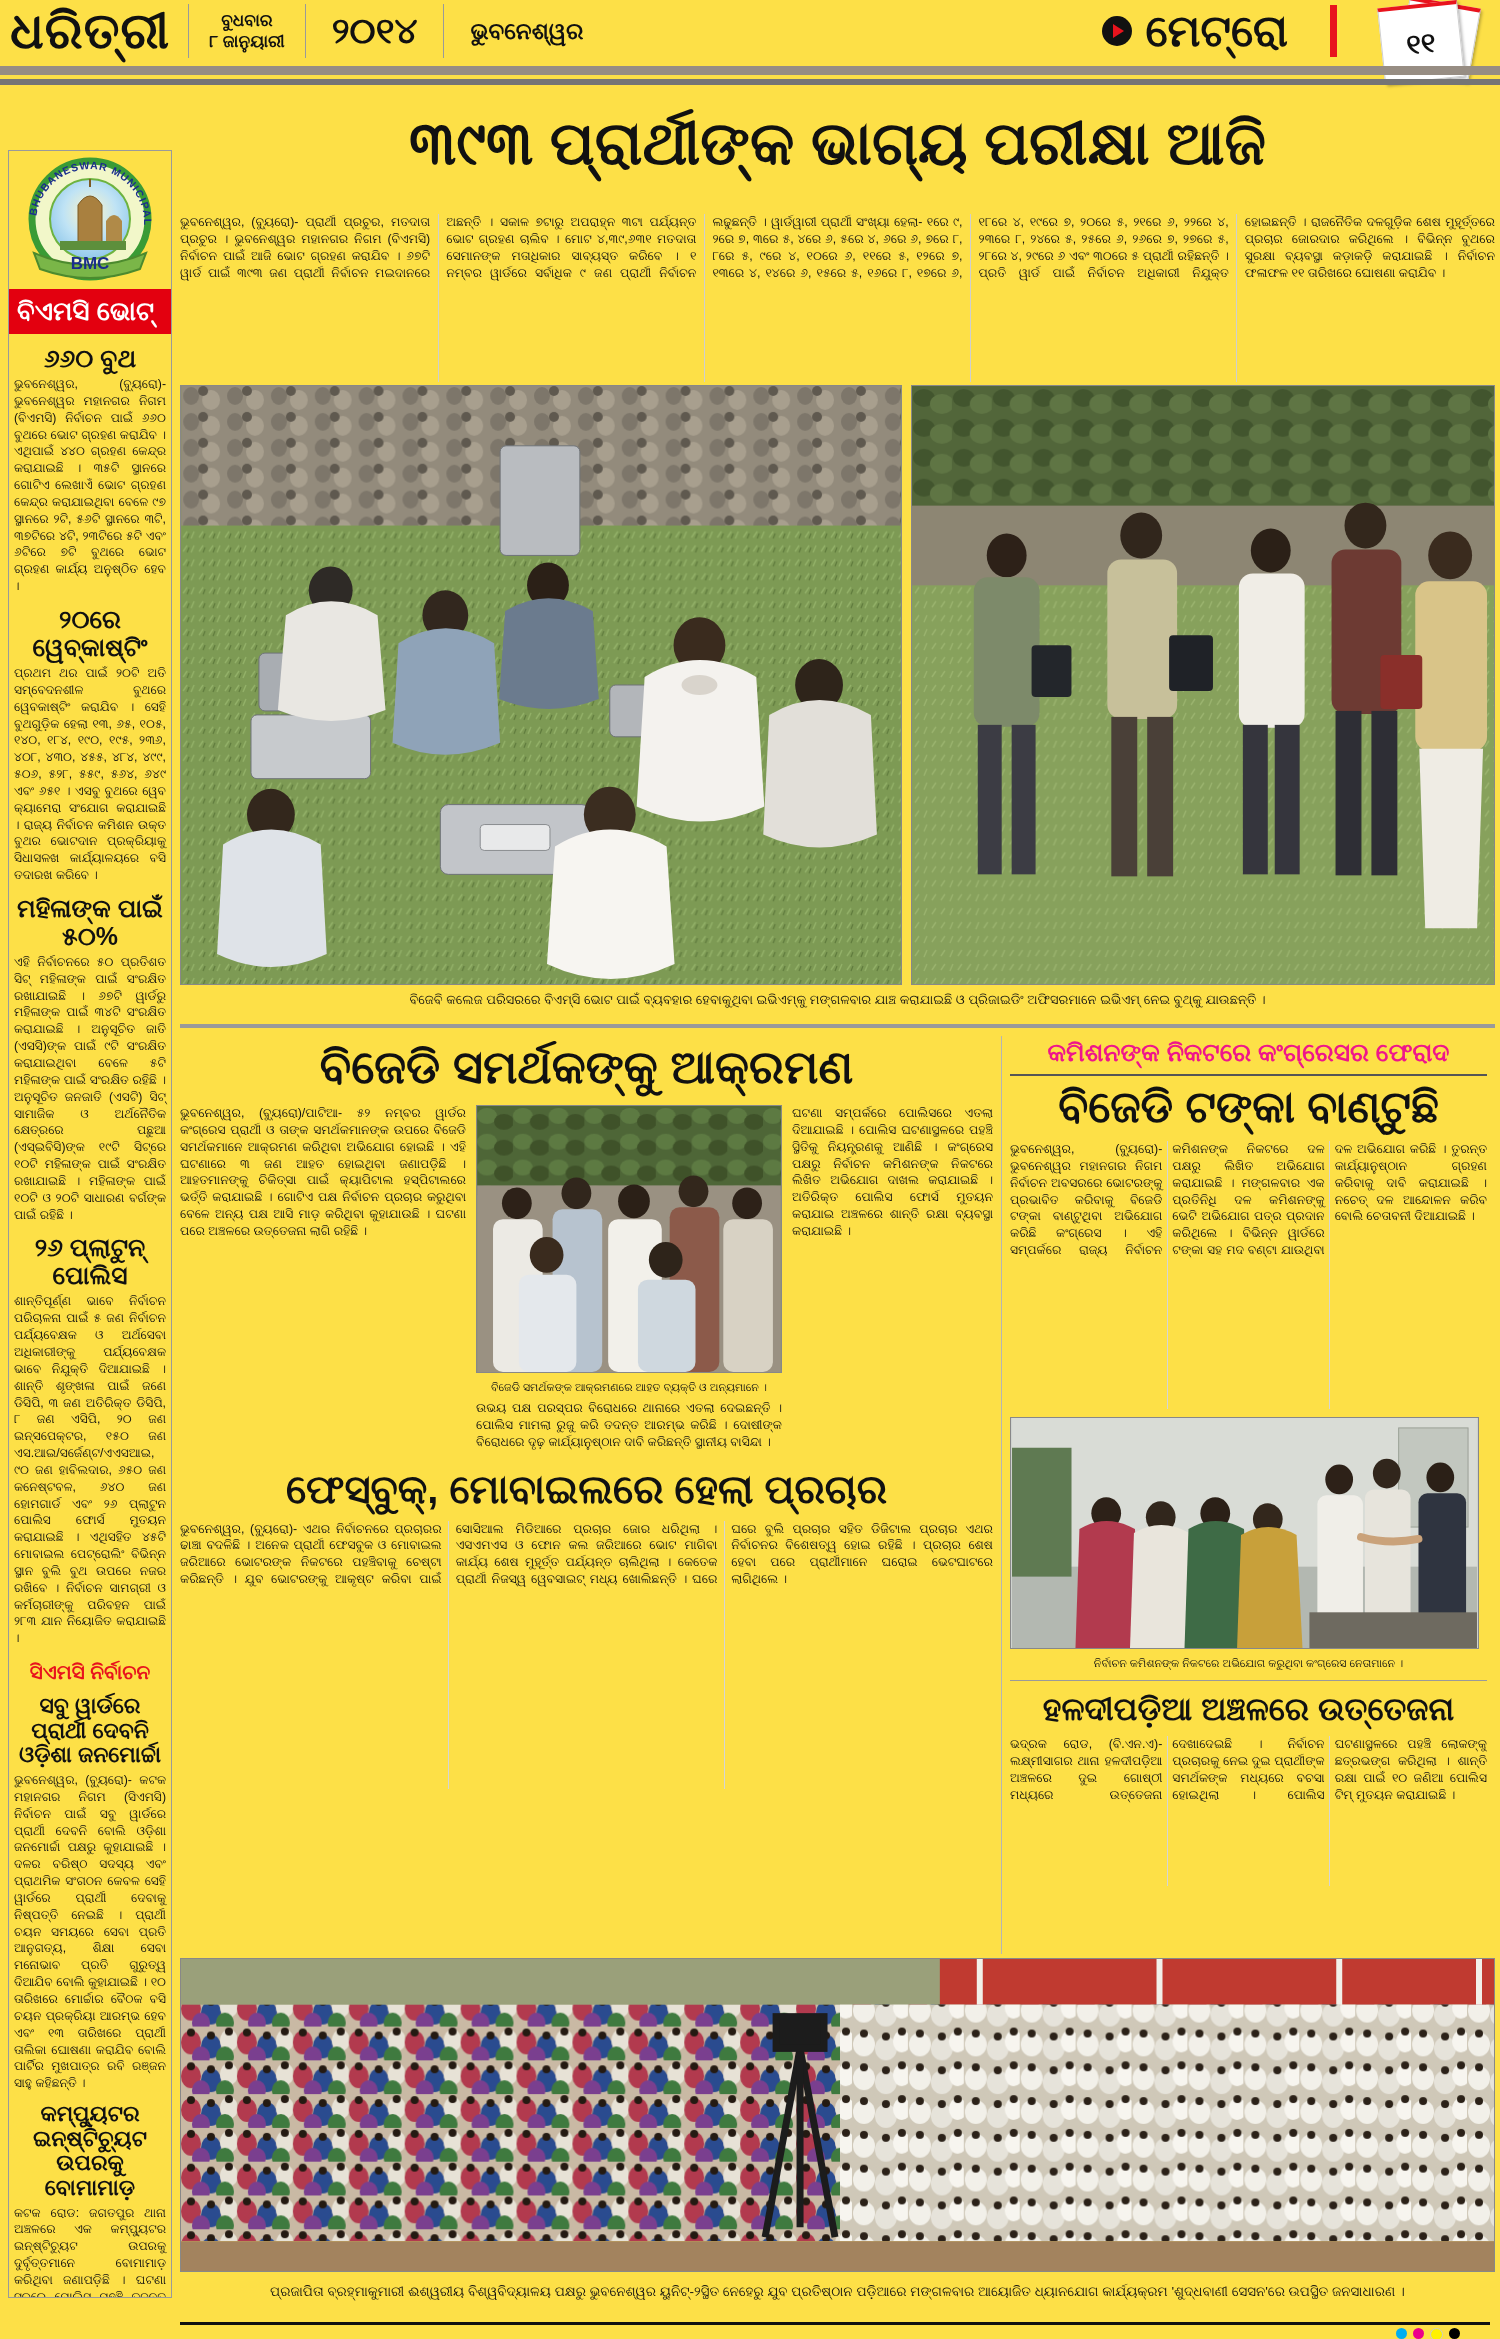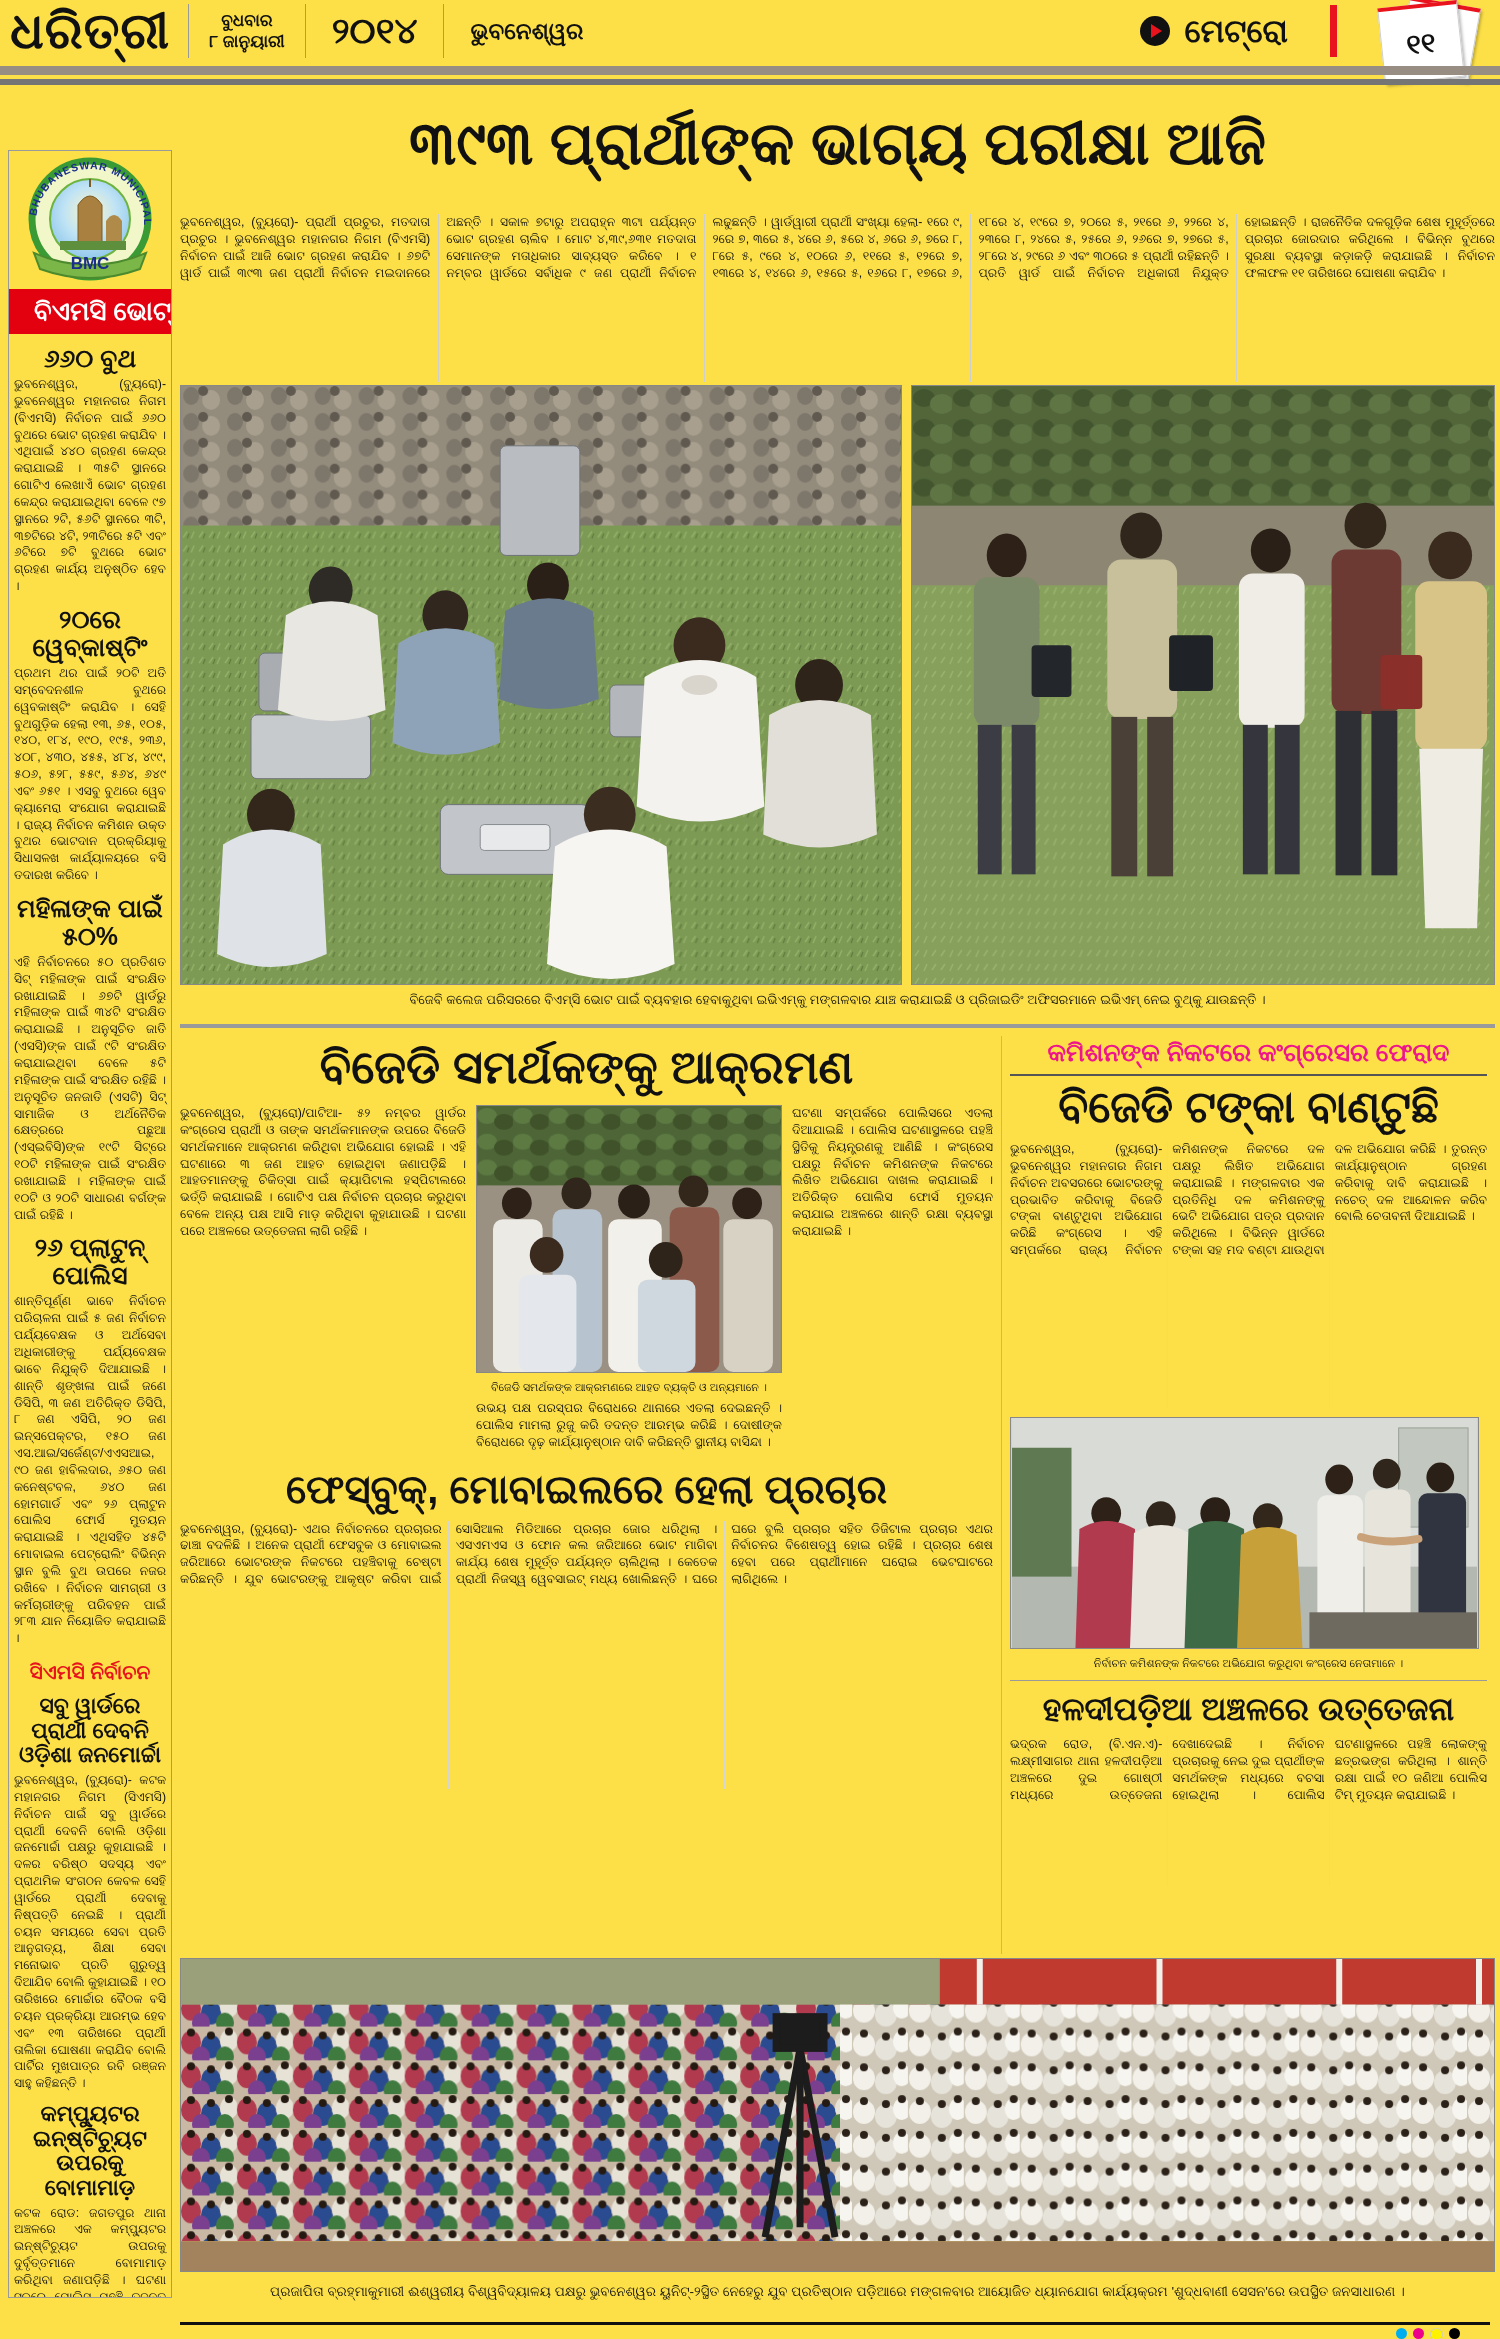--- a/index.html
+++ b/index.html
@@ -9,36 +9,36 @@
   .hdr{position:absolute;left:0;top:0;width:1500px;height:62px;display:flex;align-items:center;}
   .masthead{font-size:50px;font-weight:bold;letter-spacing:1px;padding:0 18px 0 10px;line-height:62px;}
   .hdiv{width:1px;height:54px;background:#9a9a9a;}
   .dateblk{padding:0 20px;text-align:center;font-weight:bold;font-size:17px;line-height:1.25;}
   .yearblk{padding:0 26px;font-size:36px;font-weight:bold;}
   .cityblk{padding:0 26px;font-size:23px;font-weight:bold;text-align:center;}
   .metroblk{margin-left:auto;display:flex;align-items:center;gap:14px;}
   .bullet{width:30px;height:30px;border-radius:50%;background:#111;position:relative;}
   .bullet:after{content:"";position:absolute;left:11px;top:8px;border-left:11px solid #e8131d;
         border-top:7px solid transparent;border-bottom:7px solid transparent;}
-  .metrolabel{font-size:32px;font-weight:bold;}
+  .metrolabel{font-size:44px;font-weight:bold;}
   .redbar{width:7px;height:52px;background:#e8131d;margin:0 18px 0 28px;}
   .pagecorner{position:relative;width:125px;height:62px;margin-right:6px;}
   .pg{position:absolute;background:#fff;border:1px solid #cfcfcf;border-top:4px solid #e8131d;
       box-shadow:2px 2px 3px rgba(0,0,0,.25);}
   .pg1{left:34px;top:2px;width:70px;height:70px;transform:rotate(10deg);}
   .pg2{left:12px;top:4px;width:78px;height:72px;transform:rotate(-6deg);display:flex;align-items:center;justify-content:center;}
   .pagenum{font-size:28px;font-weight:bold;}
   .rule1{position:absolute;left:0;top:66px;width:1500px;height:9px;background:#978d83;}
   .rule2{position:absolute;left:0;top:79px;width:1500px;height:6px;background:#757575;}
   
   .sidebar{position:absolute;left:8px;top:150px;width:164px;height:2148px;border:1px solid #9a9a9a;
            box-sizing:border-box;padding:4px 5px;overflow:hidden;}
   .logo{display:block;margin:2px auto 6px auto;}
-  .sbanner{background:#e3000f;color:#fff;font-size:26px;font-weight:bold;text-align:right;
-           padding:7px 0;margin:0 -5px 4px -5px;}
+  .sbanner{background:#e3000f;color:#fff;font-size:26px;font-weight:bold;text-align:left;
+           padding:7px 8px;margin:0 -5px 4px -5px;}
   .sh{font-size:25px;font-weight:bold;text-align:center;margin:10px 0 4px 0;line-height:1.12;}
   .sh.small{font-size:22px;}
   .skicker{color:#e8131d;font-size:20px;font-weight:bold;text-align:center;margin:14px 0 2px 0;}
   .sp{font-size:12.3px;line-height:1.37;text-align:justify;margin:0 0 6px 0;}
   
   .main{position:absolute;left:180px;top:112px;width:1315px;height:2227px;}
   .leadhead{position:absolute;left:0;top:0;width:1315px;text-align:center;font-size:60px;
             font-weight:bold;line-height:1.05;}
   .intro{position:absolute;left:0;top:102px;width:1315px;height:168px;column-count:5;column-gap:16px;
          column-rule:1px solid #cfcfcf;font-size:12.4px;line-height:1.36;text-align:justify;overflow:hidden;}

